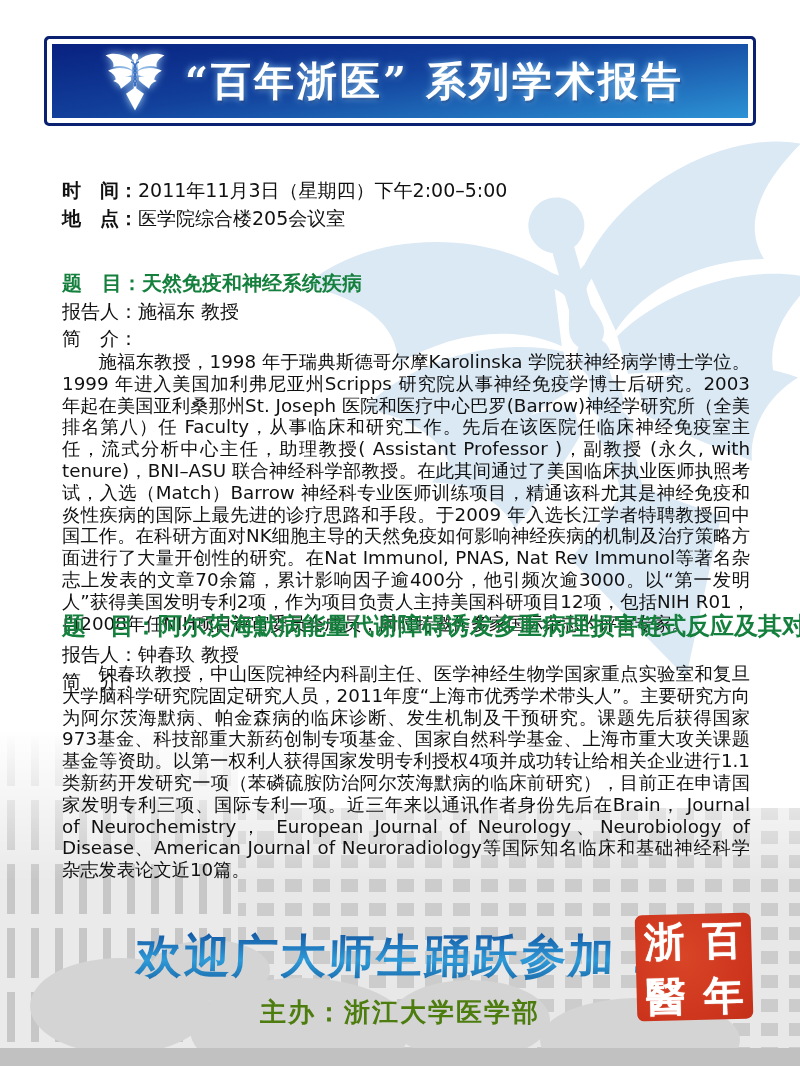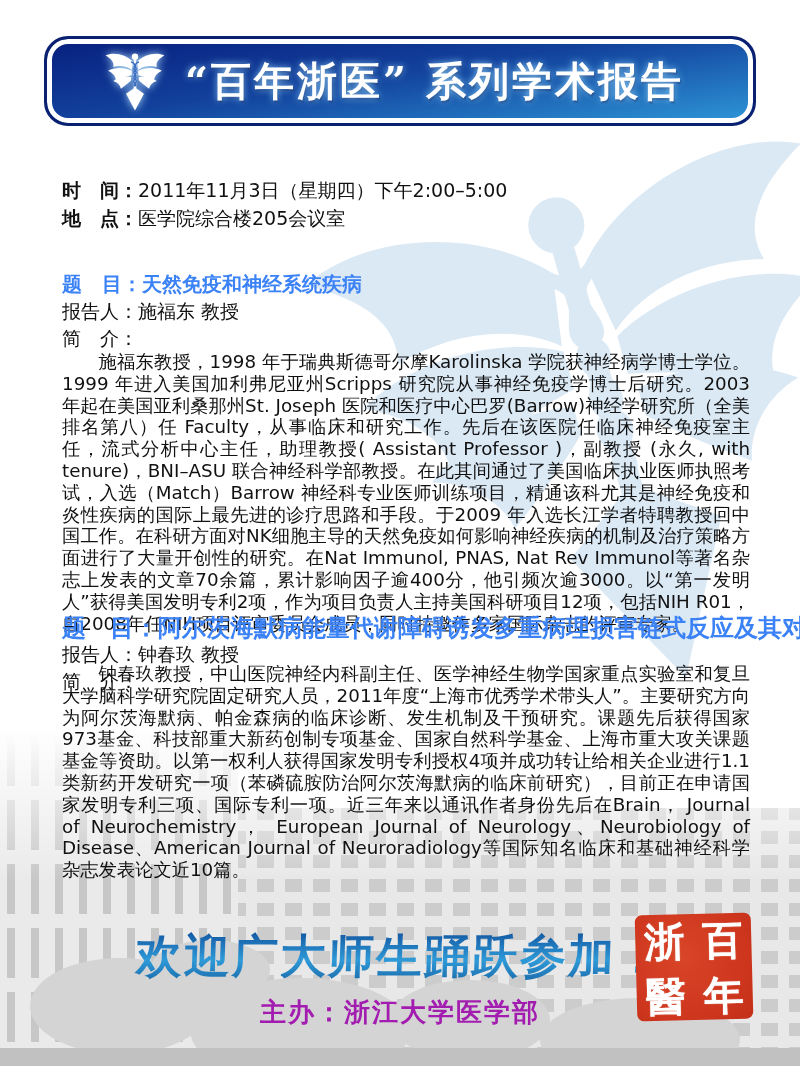--- a/index.html
+++ b/index.html
@@ -7,60 +7,60 @@
     position:relative; width:800px; height:1066px; background:#ffffff;
     overflow:hidden; font-family:"DejaVu Sans","Liberation Sans",sans-serif;
     color:#111;
   }
   
   .bg-photo { position:absolute; left:0; bottom:0; width:800px; height:336px; z-index:0; opacity:.55; }
   .watermark { position:absolute; top:150px; right:-95px; width:560px; height:560px; z-index:0; transform:rotate(-16deg); }
   
   .banner {
     position:absolute; left:44px; top:36px; width:706px; height:84px; z-index:2;
-    border-radius:24px; border:3px solid #0a2070;
+    border-radius:5px; border:3px solid #0a2070;
     background:linear-gradient(172deg,#081f7e 0%,#12419c 45%,#2e97d8 100%);
     box-shadow:inset 0 0 0 5px #ffffff;
     display:flex; align-items:center;
   }
   .banner-logo { width:72px; height:64px; margin-left:52px; filter:drop-shadow(0 0 4px rgba(180,225,255,.95)); flex:0 0 auto; }
   .banner-title {
     color:#ffffff; font-size:40px; font-weight:bold; letter-spacing:3px;
     font-family:"DejaVu Serif","Liberation Serif",serif;
     margin-left:14px; white-space:nowrap;
     text-shadow:0 0 7px rgba(150,215,255,.9), 1px 2px 2px rgba(0,20,80,.55);
   }
   
   .info { position:absolute; left:62px; top:177px; z-index:2; font-size:19px; line-height:27.5px; }
   .info .lbl { font-weight:600;margin-top:12px; }
   
   .talk { position:absolute; left:62px; z-index:2; font-size:19px; line-height:27px; }
   .talk1 { top:271px; }
   .talk2 { top:614px; }
-  .topic-row { color:#3b82f6; font-weight:bold; font-family:Liberation Sans, sans-serif; white-space:nowrap; }
+  .topic-row { color:#15803d; font-weight:bold; font-family:Liberation Mono, monospace; white-space:nowrap; }
   .talk1 .topic-row { font-size:20px; }
   .talk2 .topic-row { font-size:24px; line-height:27px; }
   .bio {
     position:absolute; left:62px; width:688px; z-index:2;
     font-size:18.3px; line-height:21.8px; text-align:justify; text-indent:2em;
   }
   .bio1 { top:351px; }
   .bio2 { top:663px; }
   
   .welcome {
     position:absolute; left:0; top:926px; width:800px; z-index:2; text-align:center;
     font-size:46px; font-weight:bold; letter-spacing:2px;
     font-family:"DejaVu Serif","Liberation Serif",serif;
     background:linear-gradient(180deg,#0d4a97 0%,#2f9ad8 55%,#165f9f 100%);
     -webkit-background-clip:text; background-clip:text; color:transparent;
     transform:skewX(-2deg);
   }
   .organizer {
     position:absolute; left:0; top:995px; width:800px; z-index:2; text-align:center;
-    font-size:26px; font-weight:bold; color:#a21caf;
+    font-size:26px; font-weight:bold; color:#4d7c0f;
     font-family:"DejaVu Serif","Liberation Serif",serif; letter-spacing:2px;
   }
   .seal {
     position:absolute; left:636px; top:914px; width:116px; height:106px; z-index:3;
     background:radial-gradient(circle at 40% 40%, #d94527 0%, #cd351d 70%, #c22f18 100%);
     border-radius:7px; transform:rotate(-1.5deg);
     display:grid; grid-template-columns:1fr 1fr; grid-template-rows:1fr 1fr;
     align-items:center; justify-items:center;
     color:#fff; font-family:"DejaVu Serif","Liberation Serif",serif; font-weight:bold; font-size:40px;
     text-shadow:0 0 1px #fff;

